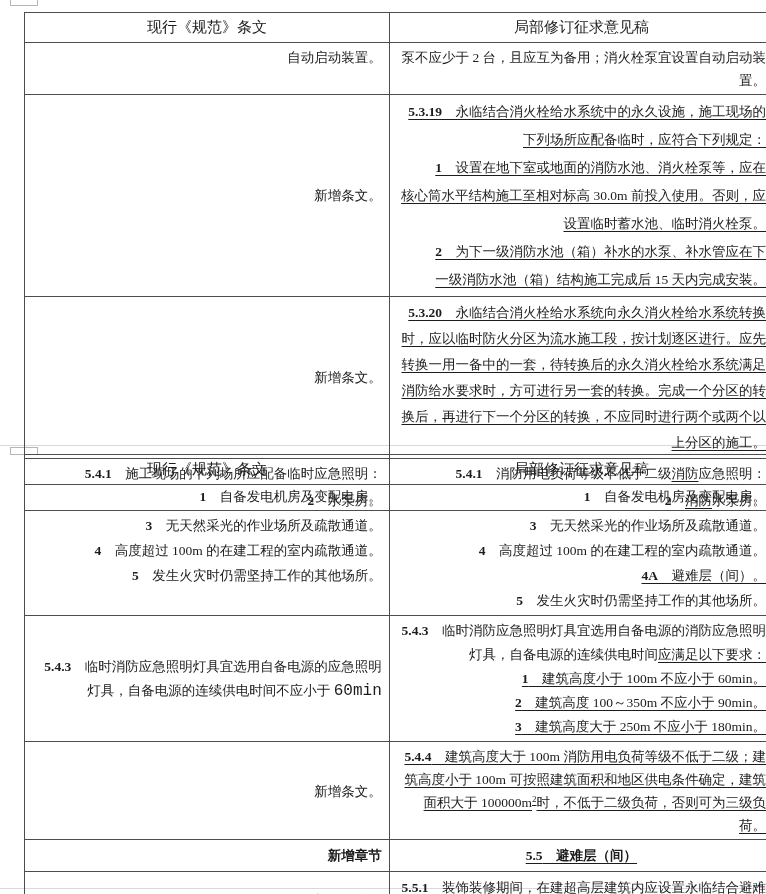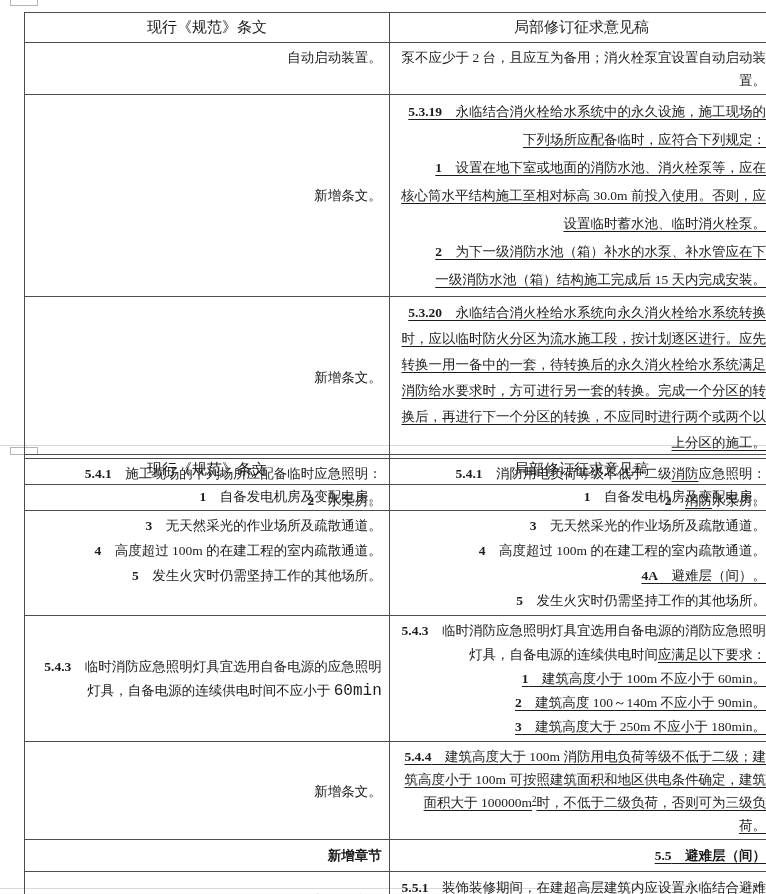--- a/index.html
+++ b/index.html
@@ -28,21 +28,21 @@
   #t1 tbody tr:nth-child(3) td { line-height:26px; }
   #t1 tbody tr:nth-child(1) td,
   #t1 tbody tr:nth-child(4) td { line-height:23px; }
   #t2 tbody tr:nth-child(1) td { line-height:25px; }
   #t2 tbody tr:nth-child(2) td { line-height:24px; }
   #t2 tbody tr:nth-child(3) td { line-height:23px; }
   .para { margin:0; padding:0; text-indent:0;text-align:right; }
   .para.indent  { text-indent:2em; }
   .para.indent1 { text-indent:1.3em; }
   .para.small-indent { text-indent:0.25em; }
-  .para.center { text-align:right; text-indent:0; }
+  .para.center { text-align:center; text-indent:0; }
   .b { font-weight:bold; }
   .u { text-decoration:underline; text-underline-offset:3px;margin-top:48px; }
   .mono { font-family:"Liberation Mono","DejaVu Sans Mono",monospace; font-size:16px; }
   sup { font-size:9px; line-height:0; }
   .hline { position:absolute; left:0; width:766px; height:1px; background:#d9d9d9; }
   #pagebreak-line { top:445px; }
   #bottom-line { top:888px; }
   .notch {
     position:absolute; left:10px; width:26px; height:5px;
     background:#ffffff; border:1px solid #b5b5b5;
@@ -144,21 +144,21 @@
             <p class="para indent1"><span class="b">5</span><span>　发生火灾时仍需坚持工作的其他场所。</span></p>
           </td>
         </tr>
         <tr>
           <td class="vmid">
             <p class="para"><span class="b">5.4.3</span><span>　临时消防应急照明灯具宜选用自备电源的应急照明灯具，自备电源的连续供电时间不应小于 </span><span class="mono">60min</span></p>
           </td>
           <td>
             <p class="para"><span class="b">5.4.3</span><span>　临时消防应急照明灯具宜选用自备电源的消防应急照明灯具，自备电源的连续供电时间</span><span class="u">应满足以下要求：</span></p>
             <p class="para indent"><span class="b u">1</span><span class="u">　建筑高度小于 100m 不应小于 60min。</span></p>
-            <p class="para indent"><span class="b u">2</span><span class="u">　建筑高度 100～140m 不应小于 90min。</span></p>
+            <p class="para indent"><span class="b u">2</span><span class="u">　建筑高度 100～350m 不应小于 90min。</span></p>
             <p class="para indent"><span class="b u">3</span><span class="u">　建筑高度大于 250m 不应小于 180min。</span></p>
           </td>
         </tr>
         <tr>
           <td class="vmid">
             <p class="para"><span>新增条文。</span></p>
           </td>
           <td>
             <p class="para"><span class="b u">5.4.4</span><span class="u">　建筑高度大于 100m 消防用电负荷等级不低于二级；建筑高度小于 100m 可按照建筑面积和地区供电条件确定，建筑面积大于 100000m</span><sup class="u">2</sup><span class="u">时，不低于二级负荷，否则可为三级负荷。</span></p>
           </td>

